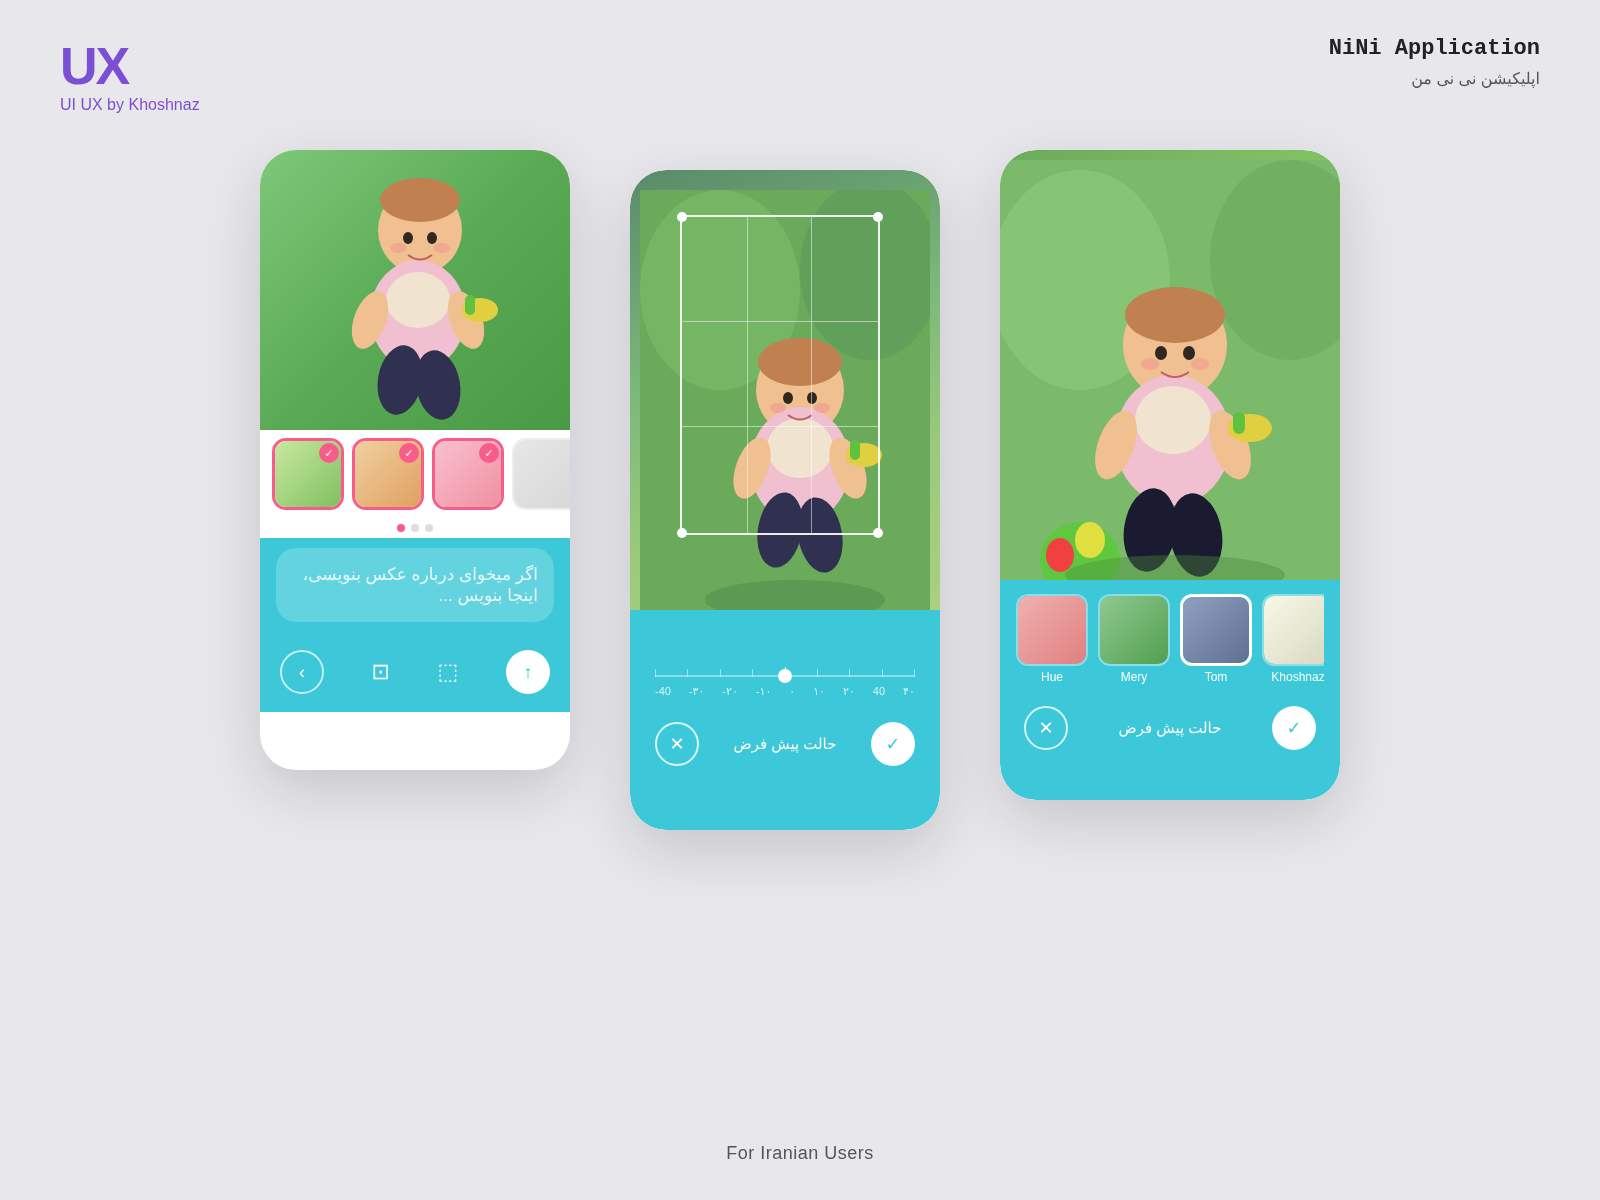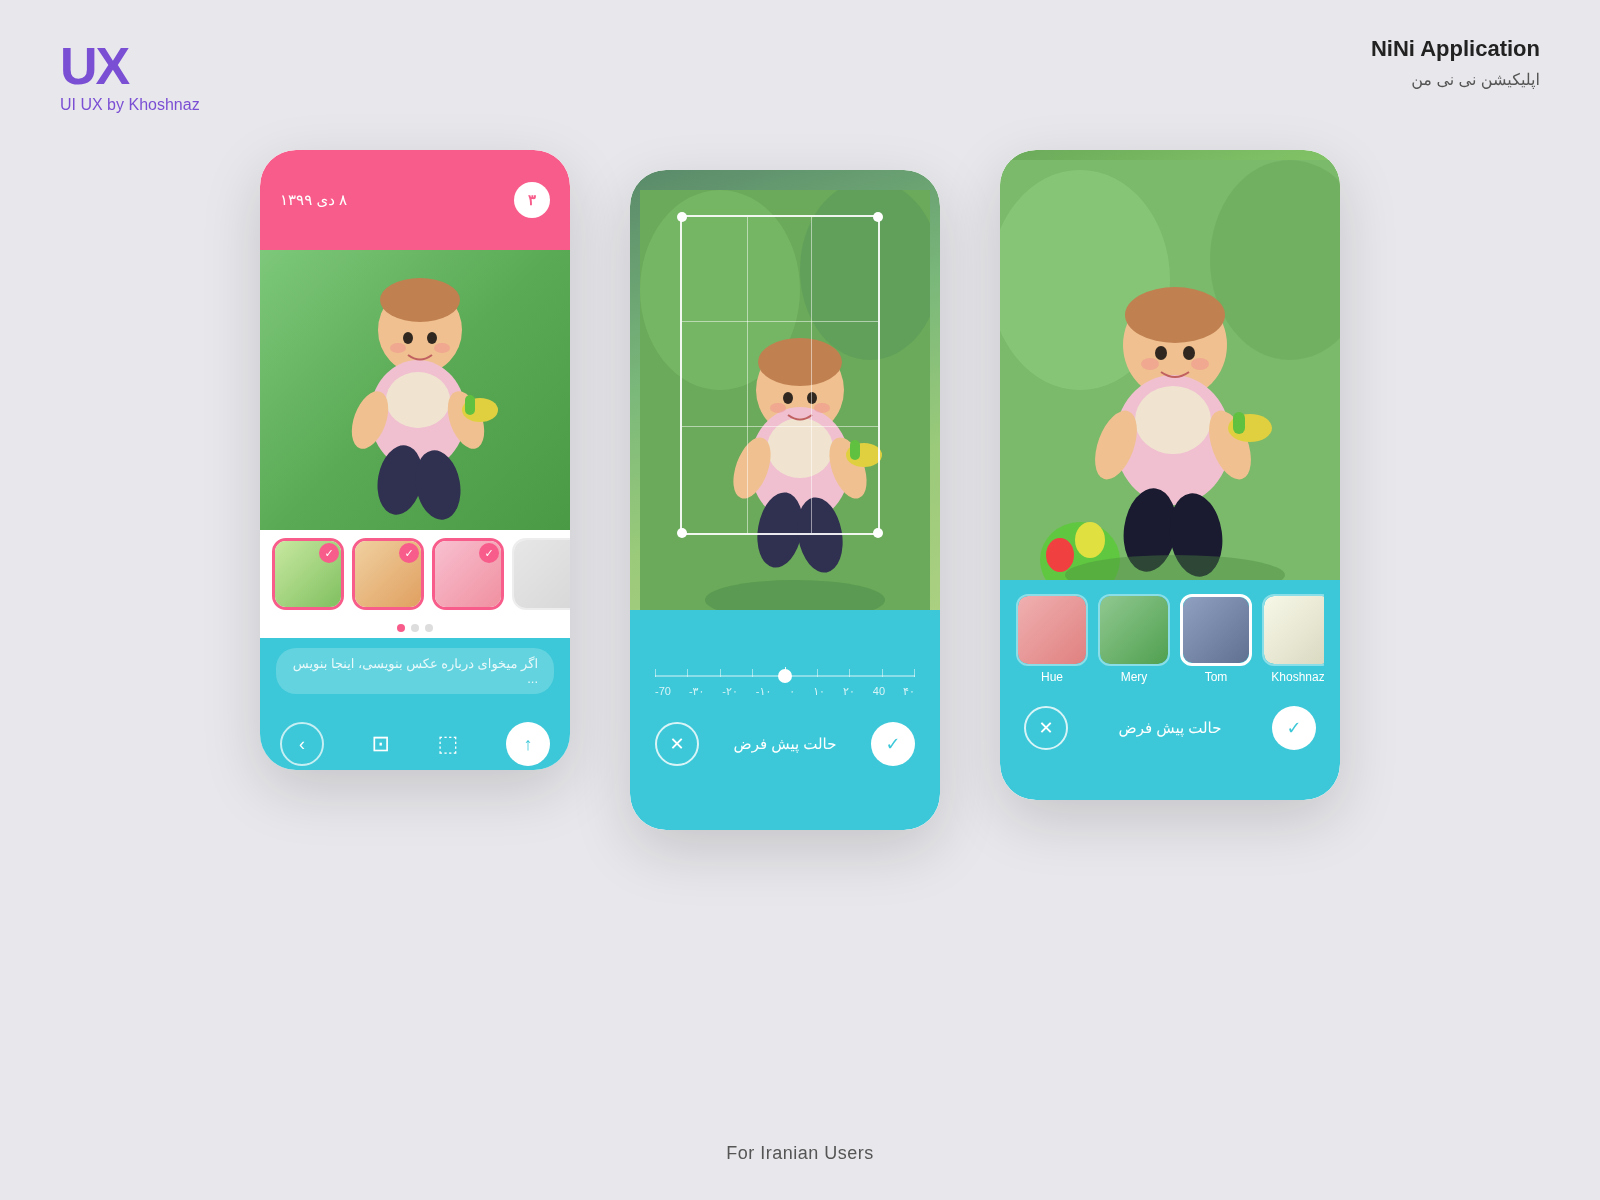--- a/index.html
+++ b/index.html
@@ -34,20 +34,21 @@
     .app-title-block {
       position: absolute;
       top: 36px;
       right: 60px;
       text-align: right;
     }
     .app-title {
       font-size: 22px;
       font-weight: 700;
       color: #222;
+      font-family: Liberation Mono, monospace;
     }
     .app-title-arabic {
       font-size: 16px;
       color: #555;
       margin-top: 8px;
       direction: rtl;
     }
 
     
     .phones-area {
@@ -131,23 +132,23 @@
       opacity: 0.5;
     }
 
     .phone-1-caption {
       background: #3cc8d8;
       padding: 10px 16px;
     }
     .caption-input {
       background: rgba(255,255,255,0.2);
       border-radius: 20px;
-      padding: 8px 16px;
+      padding: 16px 16px;
       color: rgba(255,255,255,0.85);
-      font-size: 13px;
+      font-size: 17px;
       direction: rtl;
       text-align: right;
     }
     .phone-1-bottom {
       background: #3cc8d8;
       height: 80px;
       display: flex;
       align-items: center;
       justify-content: space-between;
       padding: 0 20px;
@@ -352,24 +353,20 @@
 </div>
 
 <div class="app-title-block">
   <div class="app-title">NiNi Application</div>
   <div class="app-title-arabic">اپلیکیشن نی نی من</div>
 </div>
 
 <div class="phones-area">
 
   <div class="phone phone-1">
-    <div class="phone-1-header">
-      <div class="phone-1-date">۸ دی ۱۳۹۹</div>
-      <div class="phone-1-badge">۳</div>
-    </div>
 
     <div class="phone-1-image bg-green-garden">
       <svg class="baby-area" viewBox="0 0 280 260" xmlns="http://www.w3.org/2000/svg">
 
         <ellipse cx="150" cy="60" rx="42" ry="44" fill="#f0c090"></ellipse>
 
         <ellipse cx="150" cy="30" rx="40" ry="22" fill="#c08050"></ellipse>
 
         <ellipse cx="148" cy="145" rx="48" ry="55" fill="#f0c0d0"></ellipse>
 
@@ -482,21 +479,21 @@
           <div style="width:1px;height:8px;background:rgba(255,255,255,0.5);"></div>
           <div style="width:1px;height:8px;background:rgba(255,255,255,0.5);"></div>
           <div style="width:1px;height:12px;background:rgba(255,255,255,0.9);margin-top:-2px;"></div>
           <div style="width:1px;height:8px;background:rgba(255,255,255,0.5);"></div>
           <div style="width:1px;height:8px;background:rgba(255,255,255,0.5);"></div>
           <div style="width:1px;height:8px;background:rgba(255,255,255,0.5);"></div>
           <div style="width:1px;height:8px;background:rgba(255,255,255,0.5);"></div>
         </div>
       </div>
       <div class="slider-labels">
-        <span>-70</span>
+        <span>-40</span>
         <span>-۳۰</span>
         <span>-۲۰</span>
         <span>-۱۰</span>
         <span>۰</span>
         <span>۱۰</span>
         <span>۲۰</span>
         <span>40</span>
         <span>۴۰</span>
       </div>
       <div class="phone-2-actions">

